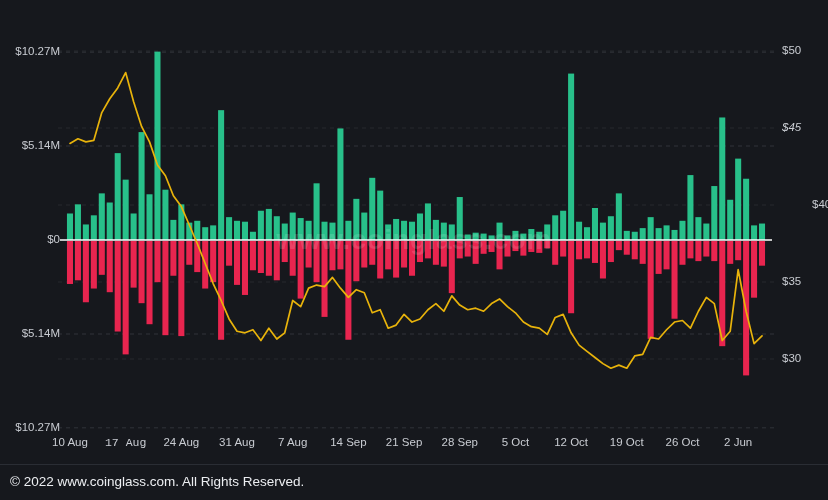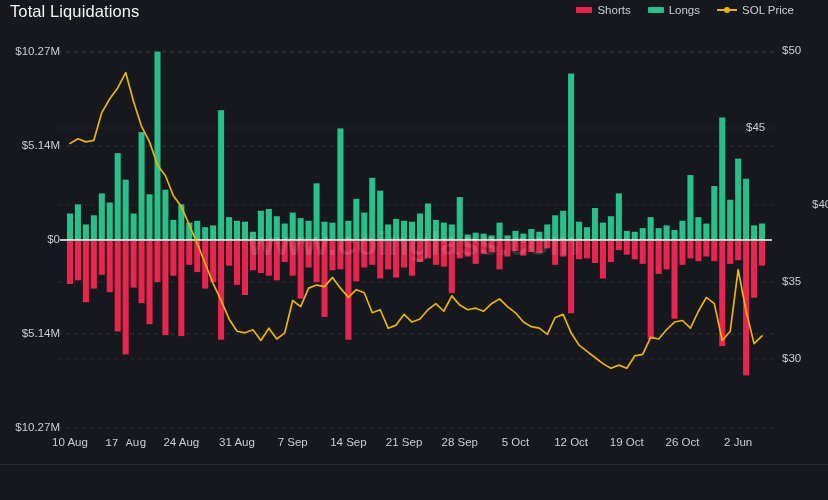--- a/index.html
+++ b/index.html
@@ -48,21 +48,21 @@
 
   .axis-label {
     position: absolute; font-size: 11.5px; color: #c9ccd2;
     white-space: nowrap; line-height: 1;
   }
   .axis-left  { text-align: center; }
   .axis-right { text-align: right; }
 
   .watermark {
     position: absolute; left: 0; top: 196px; width: 828px;
-    text-align: center; font-size: 34px; color: rgba(255,255,255,0.13);
+    text-align: center; font-size: 28px; color: rgba(255,255,255,0.13);
     font-weight: bold; letter-spacing: .5px; pointer-events: none;
     font-family: "Liberation Sans", sans-serif;
   }
 
   
   .xaxis { position: absolute; left: 0; top: 436px; width: 828px; height: 22px; }
   .xtick {
     position: absolute; font-size: 11.5px; color: #c9ccd2;
     transform: translateX(-50%); white-space: nowrap;
   }
@@ -75,40 +75,20 @@
   .footer {
     position: absolute; left: 10px; top: 474px;
     font-size: 13.5px; color: #eceef1; white-space: nowrap;
   }
 </style>
 </head>
 <body>
 
 <div id="root">
 
-  <div class="header">
-    <div class="chart-title">Total Liquidations</div>
-    <div class="legend" id="legend">
-        <div class="legend-item">
-          <span class="legend-swatch" style="background: rgb(232, 37, 79);"></span>
-          <span class="legend-label">Shorts</span>
-        </div>
-        <div class="legend-item">
-          <span class="legend-swatch" style="background: rgb(40, 192, 138);"></span>
-          <span class="legend-label">Longs</span>
-        </div>
-        <div class="legend-item">
-          <span class="legend-line">
-            <span class="seg" style="background: rgb(232, 179, 11);"></span>
-            <span class="dot" style="background: rgb(232, 179, 11);"></span>
-          </span>
-          <span class="legend-label">SOL Price</span>
-        </div>
-      </div>
-  </div>
 
   <div class="plot-wrap">
     <svg class="plot-svg" id="plot" width="828" height="412">
         <g>
           <line x1="58" y1="24.182879377431902" x2="774" y2="24.182879377431902" stroke="#3a3d44" stroke-width="1" stroke-dasharray="4 4" opacity="0.75"></line>
           <line x1="58" y1="117.99999999999999" x2="774" y2="117.99999999999999" stroke="#3a3d44" stroke-width="1" stroke-dasharray="4 4" opacity="0.75"></line>
           <line x1="58" y1="306" x2="774" y2="306" stroke="#3a3d44" stroke-width="1" stroke-dasharray="4 4" opacity="0.75"></line>
           <line x1="58" y1="399.8171206225681" x2="774" y2="399.8171206225681" stroke="#3a3d44" stroke-width="1" stroke-dasharray="4 4" opacity="0.75"></line>
           <line x1="58" y1="23" x2="774" y2="23" stroke="#3a3d44" stroke-width="1" stroke-dasharray="4 4" opacity="0.45"></line>
           <line x1="58" y1="100" x2="774" y2="100" stroke="#3a3d44" stroke-width="1" stroke-dasharray="4 4" opacity="0.45"></line>
@@ -299,39 +279,40 @@
       </svg>
     <div id="ylabels-left">
         <div class="axis-label axis-left" style="right: 768px; top: 18.1829px;">$10.27M</div>
         <div class="axis-label axis-left" style="right: 768px; top: 112px;">$5.14M</div>
         <div class="axis-label axis-left" style="right: 768px; top: 206px;">$0</div>
         <div class="axis-label axis-left" style="right: 768px; top: 300px;">$5.14M</div>
         <div class="axis-label axis-left" style="right: 768px; top: 393.817px;">$10.27M</div>
       </div>
     <div id="ylabels-right">
         <div class="axis-label axis-right" style="left: 782px; top: 17px;">$50</div>
-        <div class="axis-label axis-right" style="left: 746px; top: 94px;">$45</div>
+        <div class="axis-label axis-right" style="left: 782px; top: 94px; font-style: italic;">$45</div>
         <div class="axis-label axis-right" style="left: 812px; top: 171px;">$40</div>
         <div class="axis-label axis-right" style="left: 782px; top: 248px;">$35</div>
         <div class="axis-label axis-right" style="left: 782px; top: 325px;">$30</div>
       </div>
     <div class="watermark">www.coinglass.com</div>
   </div>
 
   <div class="xaxis" id="xaxis">
       <div class="xtick" style="left: 69.9773px; top: 0px;">10 Aug</div>
       <div class="xtick" style="left: 125.659px; top: 0px; font-family: Liberation Mono, monospace;">17 Aug</div>
       <div class="xtick" style="left: 181.341px; top: 0px;">24 Aug</div>
       <div class="xtick" style="left: 237.023px; top: 0px; text-align: center;">31 Aug</div>
-      <div class="xtick" style="left: 292.705px; top: 0px;">7 Sep</div>
+      <div class="xtick" style="left: 292.705px; top: 0px;">7 Aug</div>
       <div class="xtick" style="left: 348.386px; top: 0px;">14 Sep</div>
       <div class="xtick" style="left: 404.068px; top: 0px;">21 Sep</div>
       <div class="xtick" style="left: 459.75px; top: 0px;">28 Sep</div>
       <div class="xtick" style="left: 515.432px; top: 0px;">5 Oct</div>
       <div class="xtick" style="left: 571.114px; top: 0px;">12 Oct</div>
       <div class="xtick" style="left: 626.795px; top: 0px;">19 Oct</div>
       <div class="xtick" style="left: 682.477px; top: 0px; text-align: center;">26 Oct</div>
       <div class="xtick" style="left: 738.159px; top: 0px;">2 Jun</div>
     </div>
 
   <div class="footer-rule"></div>
+  <div class="footer">© 2022 www.coinglass.com. All Rights Reserved.</div>
 
 </div>
 
 </body></html>

